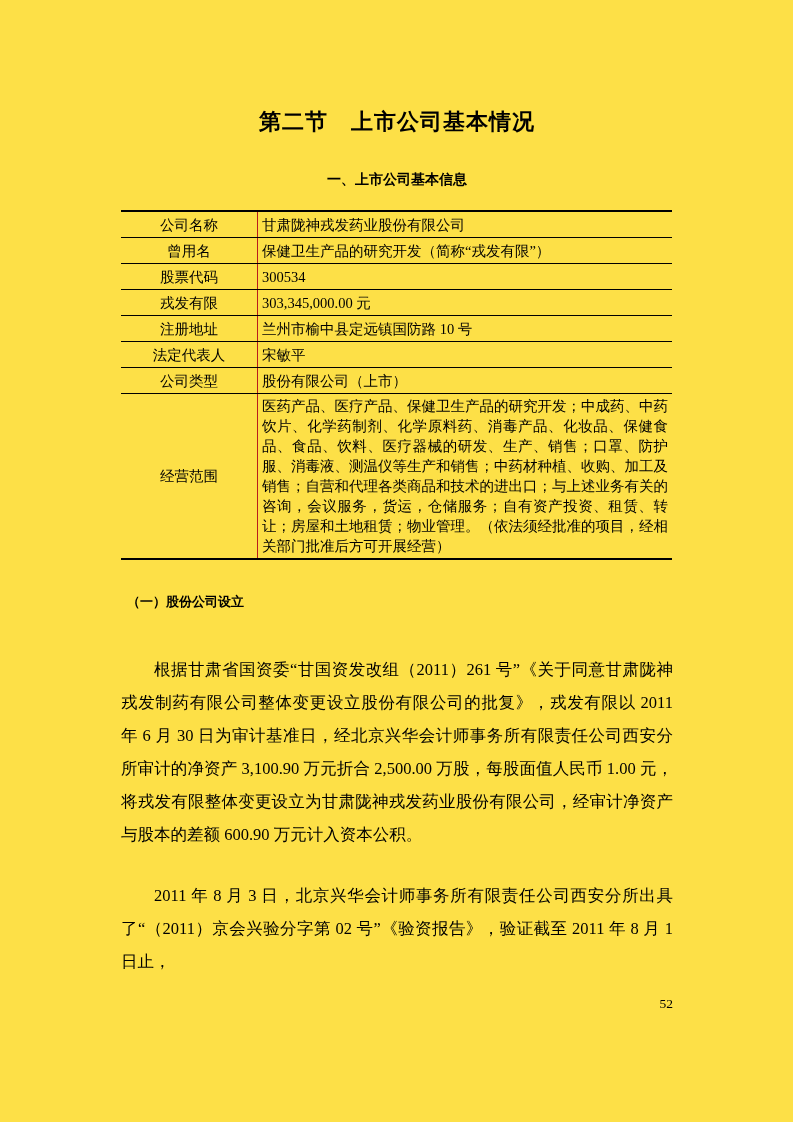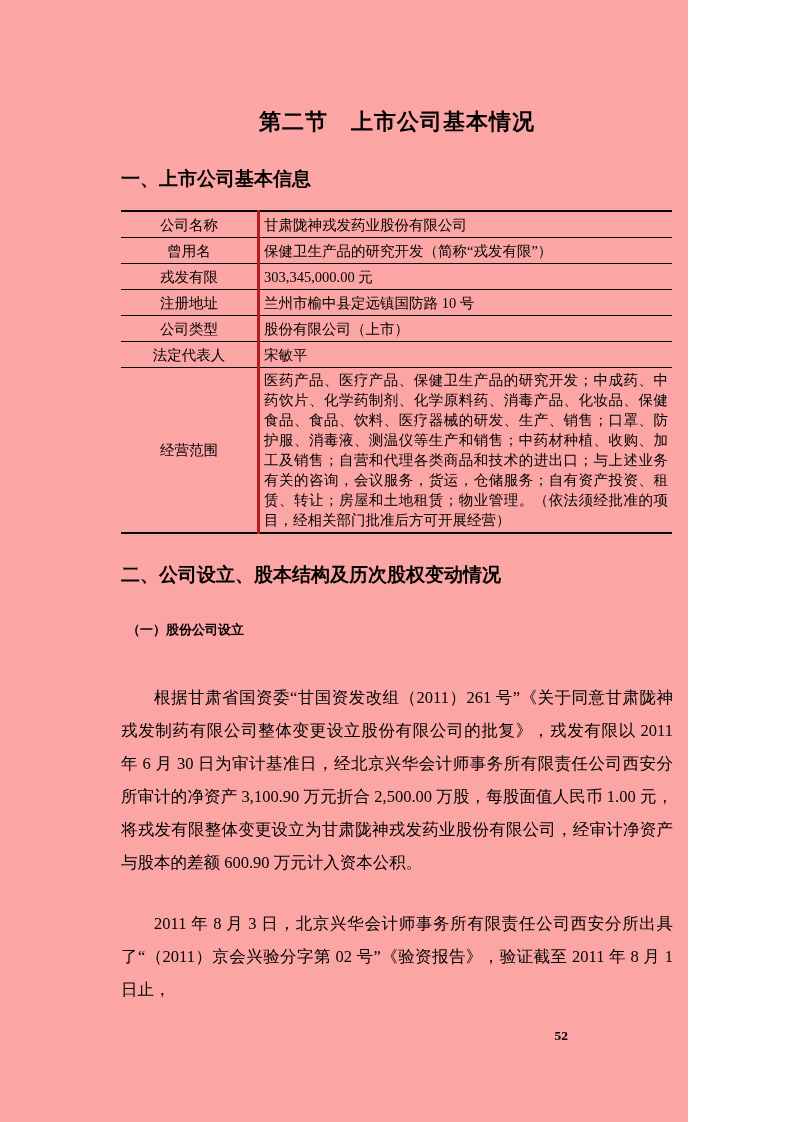--- a/index.html
+++ b/index.html
@@ -2,23 +2,23 @@
 <html><head>
 <meta charset="utf-8">
 <style>
   html, body {
     margin: 0;
     padding: 0;
     background: #ffffff;
   }
   .page {
     position: relative;
-    width: 688px;
+    width: 793px;
     height: 1122px;
-    background: #fca5a5;
+    background: #fde047;
     color: #000000;
     font-family: "Liberation Serif", "DejaVu Serif", serif;
     overflow: hidden;
   }
   .content {
     position: absolute;
     left: 121px;
     top: 0;
     width: 552px;
   }
@@ -28,22 +28,23 @@
     font-family: "Liberation Sans", "DejaVu Sans", sans-serif;
     font-weight: bold;
     font-size: 22px;
     line-height: 32px;
     letter-spacing: 1px;
   }
   .h-section {
     margin: 28px 0 0 0;
     font-family: "Liberation Sans", "DejaVu Sans", sans-serif;
     font-weight: bold;
-    font-size: 19px;
+    font-size: 14px;
     line-height: 26px;
+    text-align: center;
   }
   .h-sub {
     margin: 30px 0 0 6px;
     font-family: "Liberation Sans", "DejaVu Sans", sans-serif;
     font-weight: bold;
     font-size: 13px;
     line-height: 23px;
   }
   table.info-table {
     margin-top: 18px;
@@ -59,21 +60,21 @@
     line-height: 20px;
     vertical-align: middle;
     padding: 2px 4px;
   }
   table.info-table tr:last-child td {
     border-bottom: none;
   }
   td.lbl {
     width: 128px;
     text-align: center;
-    border-right: 3px solid #b91c1c;
+    border-right: 1px solid #b91c1c;
   }
   td.val {
     padding-left: 10px;
     padding-right: 8px;
     text-align: justify;
   }
   tr.short td {
     height: 21px;
   }
   .para {
@@ -85,23 +86,23 @@
     word-break: break-all;
   }
   .para.first {
     margin-top: 40px;
   }
   .para.gap {
     margin-top: 28px;
   }
   .page-number {
     position: absolute;
-    top: 1028px;
+    top: 996px;
     right: 120px;
-    font-weight: bold;
+    font-weight: normal;
     font-size: 13.5px;
     font-family: "Liberation Serif", "DejaVu Serif", serif;
   }
 </style>
 </head>
 <body>
 
 <div class="page">
   <div class="content">
 
@@ -113,43 +114,46 @@
       <tbody>
         <tr class="short">
           <td class="lbl">公司名称</td>
           <td class="val">甘肃陇神戎发药业股份有限公司</td>
         </tr>
         <tr class="short">
           <td class="lbl">曾用名</td>
           <td class="val">保健卫生产品的研究开发（简称“戎发有限”）</td>
         </tr>
         <tr class="short">
+          <td class="lbl">股票代码</td>
+          <td class="val">300534</td>
+        </tr>
+        <tr class="short">
           <td class="lbl">戎发有限</td>
           <td class="val">303,345,000.00 元</td>
         </tr>
         <tr class="short">
           <td class="lbl">注册地址</td>
           <td class="val">兰州市榆中县定远镇国防路 10 号</td>
         </tr>
         <tr class="short">
+          <td class="lbl">法定代表人</td>
+          <td class="val">宋敏平</td>
+        </tr>
+        <tr class="short">
           <td class="lbl">公司类型</td>
           <td class="val">股份有限公司（上市）</td>
-        </tr>
-        <tr class="short">
-          <td class="lbl">法定代表人</td>
-          <td class="val">宋敏平</td>
         </tr>
         <tr>
           <td class="lbl">经营范围</td>
           <td class="val">医药产品、医疗产品、保健卫生产品的研究开发；中成药、中药饮片、化学药制剂、化学原料药、消毒产品、化妆品、保健食品、食品、饮料、医疗器械的研发、生产、销售；口罩、防护服、消毒液、测温仪等生产和销售；中药材种植、收购、加工及销售；自营和代理各类商品和技术的进出口；与上述业务有关的咨询，会议服务，货运，仓储服务；自有资产投资、租赁、转让；房屋和土地租赁；物业管理。（依法须经批准的项目，经相关部门批准后方可开展经营）</td>
         </tr>
       </tbody>
     </table>
 
-    <h2 class="h-section">二、公司设立、股本结构及历次股权变动情况</h2>
 
     <h3 class="h-sub">（一）股份公司设立</h3>
 
     <p class="para first">根据甘肃省国资委“甘国资发改组（2011）261 号”《关于同意甘肃陇神戎发制药有限公司整体变更设立股份有限公司的批复》，戎发有限以 2011 年 6 月 30 日为审计基准日，经北京兴华会计师事务所有限责任公司西安分所审计的净资产 3,100.90 万元折合 2,500.00 万股，每股面值人民币 1.00 元，将戎发有限整体变更设立为甘肃陇神戎发药业股份有限公司，经审计净资产与股本的差额 600.90 万元计入资本公积。</p>
     <p class="para gap">2011 年 8 月 3 日，北京兴华会计师事务所有限责任公司西安分所出具了“（2011）京会兴验分字第 02 号”《验资报告》，验证截至 2011 年 8 月 1 日止，</p>
 
   </div>
 
   <div class="page-number">52</div>
 </div>

